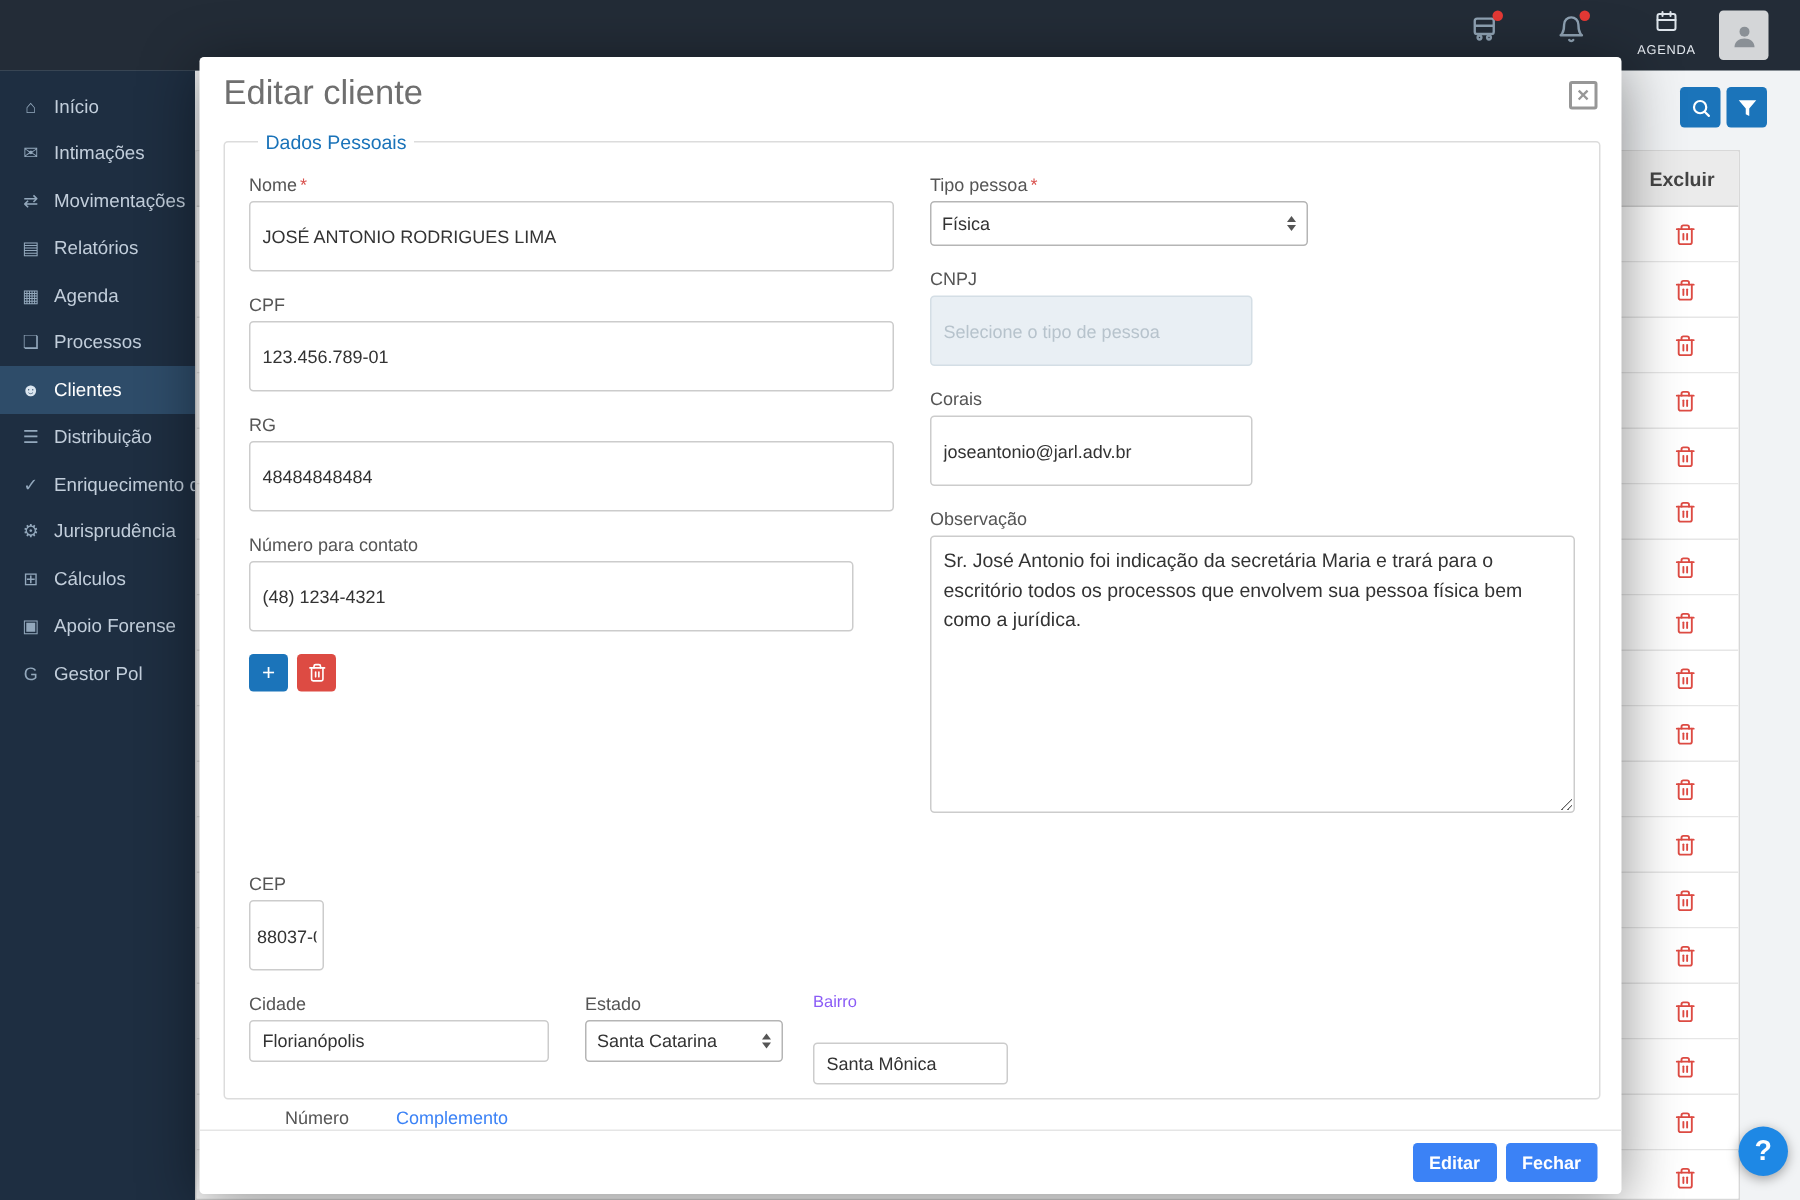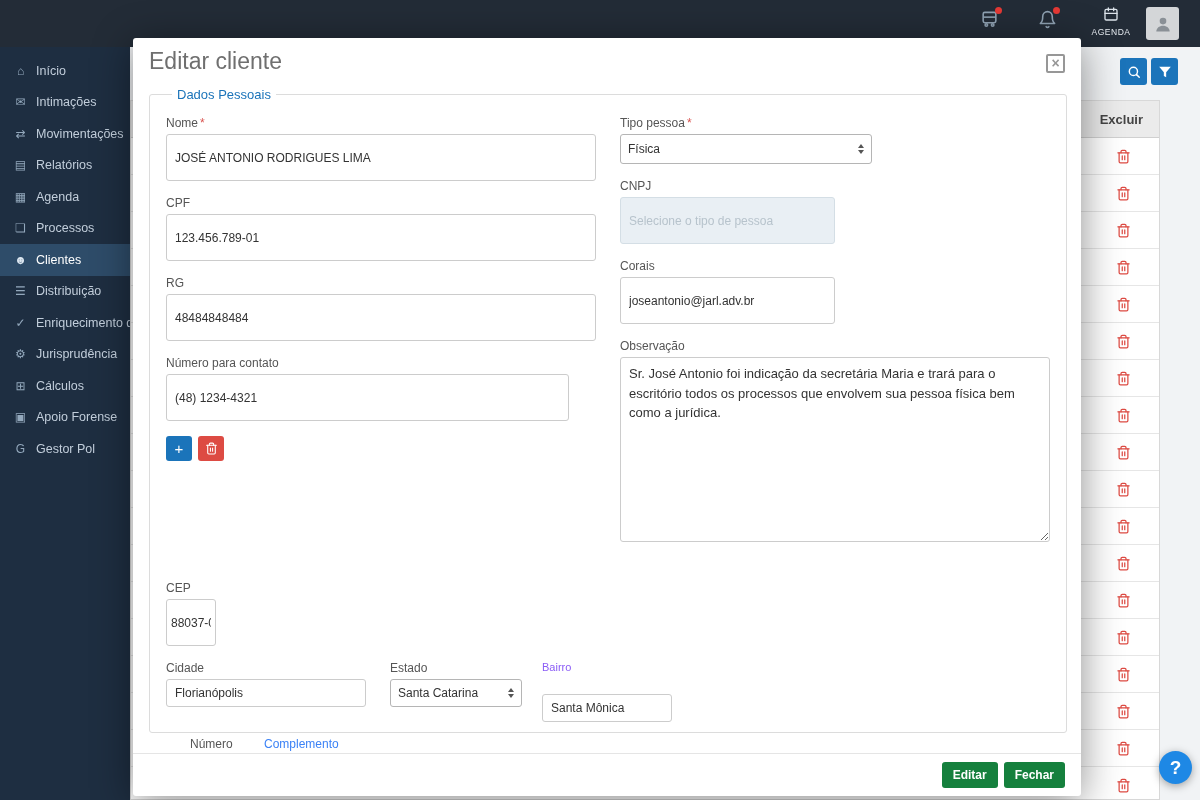--- a/index.html
+++ b/index.html
@@ -61,21 +61,21 @@
   .arrows .down{border-top:4px solid #555}
   .btn-sq{width:26px;height:25px;border:none;border-radius:3px;color:#fff;font-size:15px;cursor:pointer;display:inline-flex;align-items:center;justify-content:center}
   .btn-sq svg{width:13px;height:13px}
   .btn-add{background:#1b74ba}
   .btn-del{background:#dd4b43}
   .phone-actions{display:flex;gap:6px}
   .addr{margin-top:20px}
   .addr-row{display:flex;margin-bottom:15px}
   .inp.sm{height:28px}
   .m-foot{border-top:1px solid #e5e5e5;padding:8px 16px;display:flex;justify-content:flex-end;gap:6px;align-items:center}
-  .btn{background:#15803d;color:#fff;border:none;border-radius:3px;font-size:12px;padding:6px 11px;cursor:pointer;font-family:inherit;font-weight:bold}
+  .btn{background:#3b82f6;color:#fff;border:none;border-radius:3px;font-size:12px;padding:6px 11px;cursor:pointer;font-family:inherit;font-weight:bold}
 
   .help{position:absolute;right:8px;bottom:16px;width:33px;height:33px;border-radius:50%;background:#1e88e5;color:#fff;font-size:19px;font-weight:bold;display:flex;align-items:center;justify-content:center;box-shadow:0 2px 8px rgba(0,0,0,.35);cursor:pointer;z-index:20}
 </style>
 </head>
 <body>
 
 <svg width="0" height="0" style="position:absolute" aria-hidden="true">
   <defs>
     <symbol id="i-trash" viewBox="0 0 24 24" fill="none" stroke="currentColor" stroke-width="2" stroke-linecap="round" stroke-linejoin="round">
       <polyline points="3 6 5 6 21 6"></polyline>

